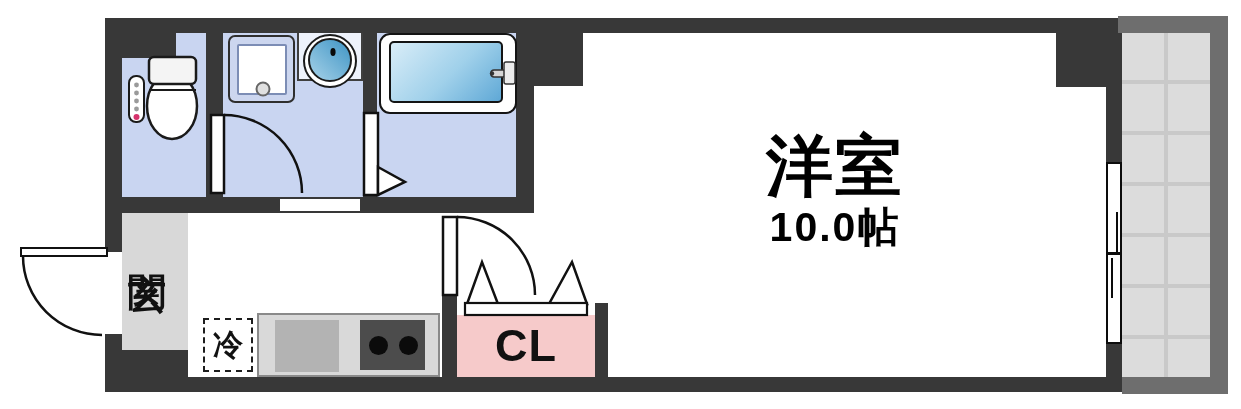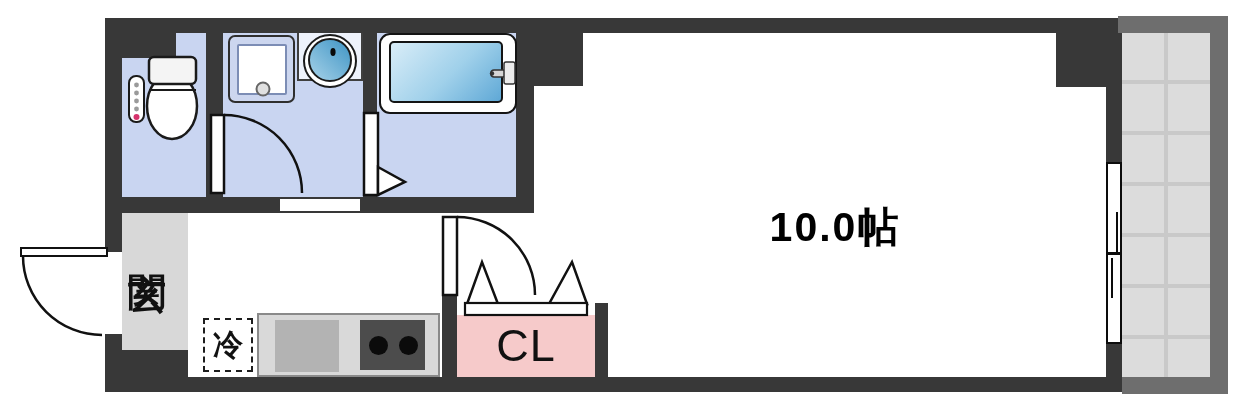--- a/index.html
+++ b/index.html
@@ -49,21 +49,21 @@
   .window-mid { position:absolute; left:0; top:88px; width:100%; height:3px; background:#0c0c0c; }
   .window-glass-a { position:absolute; left:8px; top:48px; width:2px; height:40px; background:#0c0c0c; }
   .window-glass-b { position:absolute; left:3px; top:94px; width:2px; height:40px; background:#0c0c0c; }
   
   .main-label { position:absolute; color:#000; font-weight:800; text-align:center; line-height:1; letter-spacing:2px; }
   .genkan-label { position:absolute; left:132px; top:242px; width:40px;
     writing-mode:vertical-rl; text-orientation:upright;
     font-size:38px; font-weight:800; color:#111; letter-spacing:2px; }
   .cl-box-label { position:absolute; left:457px; top:315px; width:138px; height:62px;
     display:flex; align-items:center; justify-content:center;
-    font-size:45px; font-weight:400; color:#111; letter-spacing:1px; }
+    font-size:45px; font-weight:700; color:#111; letter-spacing:1px; }
   svg.overlay { position:absolute; left:0; top:0; width:1241px; height:409px; pointer-events:none; }
 </style>
 </head>
 <body>
 
 <div class="plan">
 
   <div class="floor-wet" style="left:122px; top:33px; width:84px; height:164px;"></div>
   <div class="floor-wet" style="left:223px; top:33px; width:140px; height:164px;"></div>
   <div class="floor-wet" style="left:377px; top:33px; width:139px; height:166px;"></div>
@@ -160,17 +160,18 @@
     <circle cx="330" cy="60" r="21" fill="url(#bowlGrad)" stroke="#1a1a1a" stroke-width="2"></circle>
     <ellipse cx="333" cy="52" rx="2.6" ry="4" fill="#0a0a0a"></ellipse>
 
     <circle cx="263" cy="89" r="6.5" fill="#e0e0e0" stroke="#666" stroke-width="2"></circle>
 
     <rect x="491" y="70" width="15" height="7" rx="3" fill="#d6d6d6" stroke="#333" stroke-width="1.5"></rect>
     <rect x="504" y="62" width="11" height="22" rx="2" fill="#ececec" stroke="#333" stroke-width="1.5"></rect>
     <circle cx="492" cy="73.5" r="2.2" fill="#333"></circle>
   </svg>
 
+  <div class="main-label" style="left:625px; top:132px; width:420px; font-size:67px;">洋室</div>
   <div class="main-label" style="left:625px; top:207px; width:420px; font-size:41px;">10.0帖</div>
   <div class="genkan-label">玄関</div>
   <div class="cl-box-label">CL</div>
 
 </div>
 
 </body></html>

